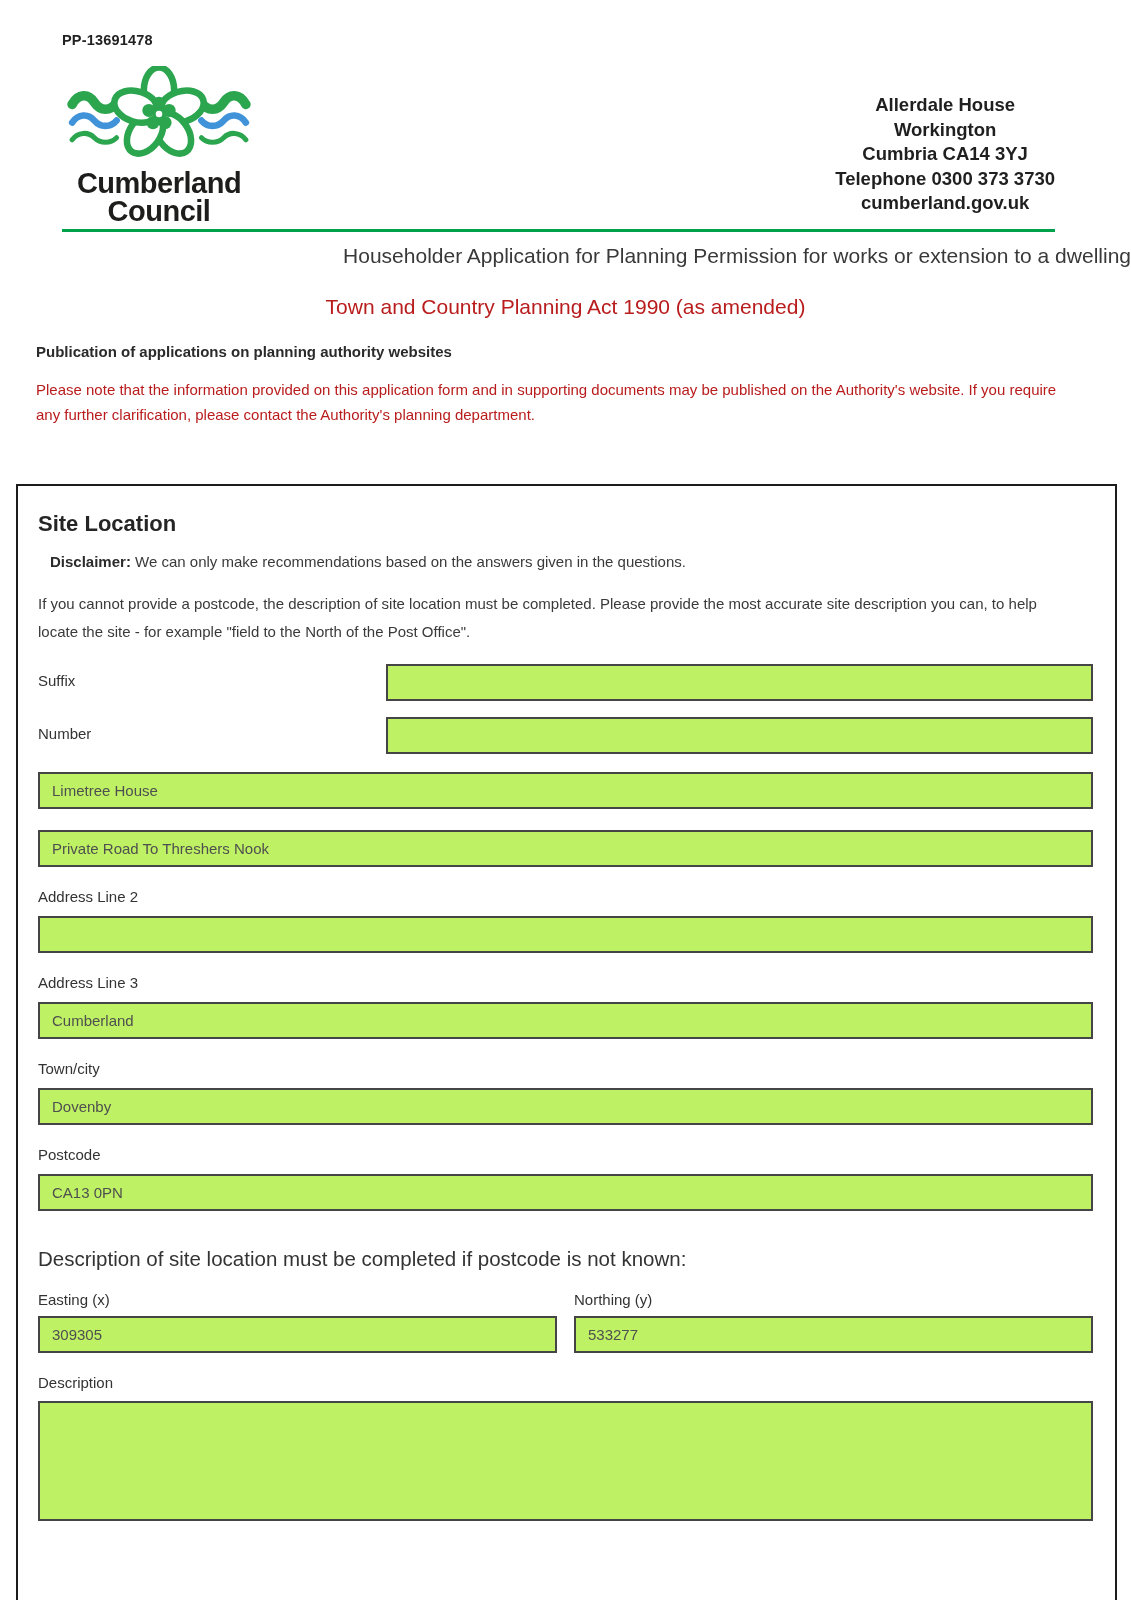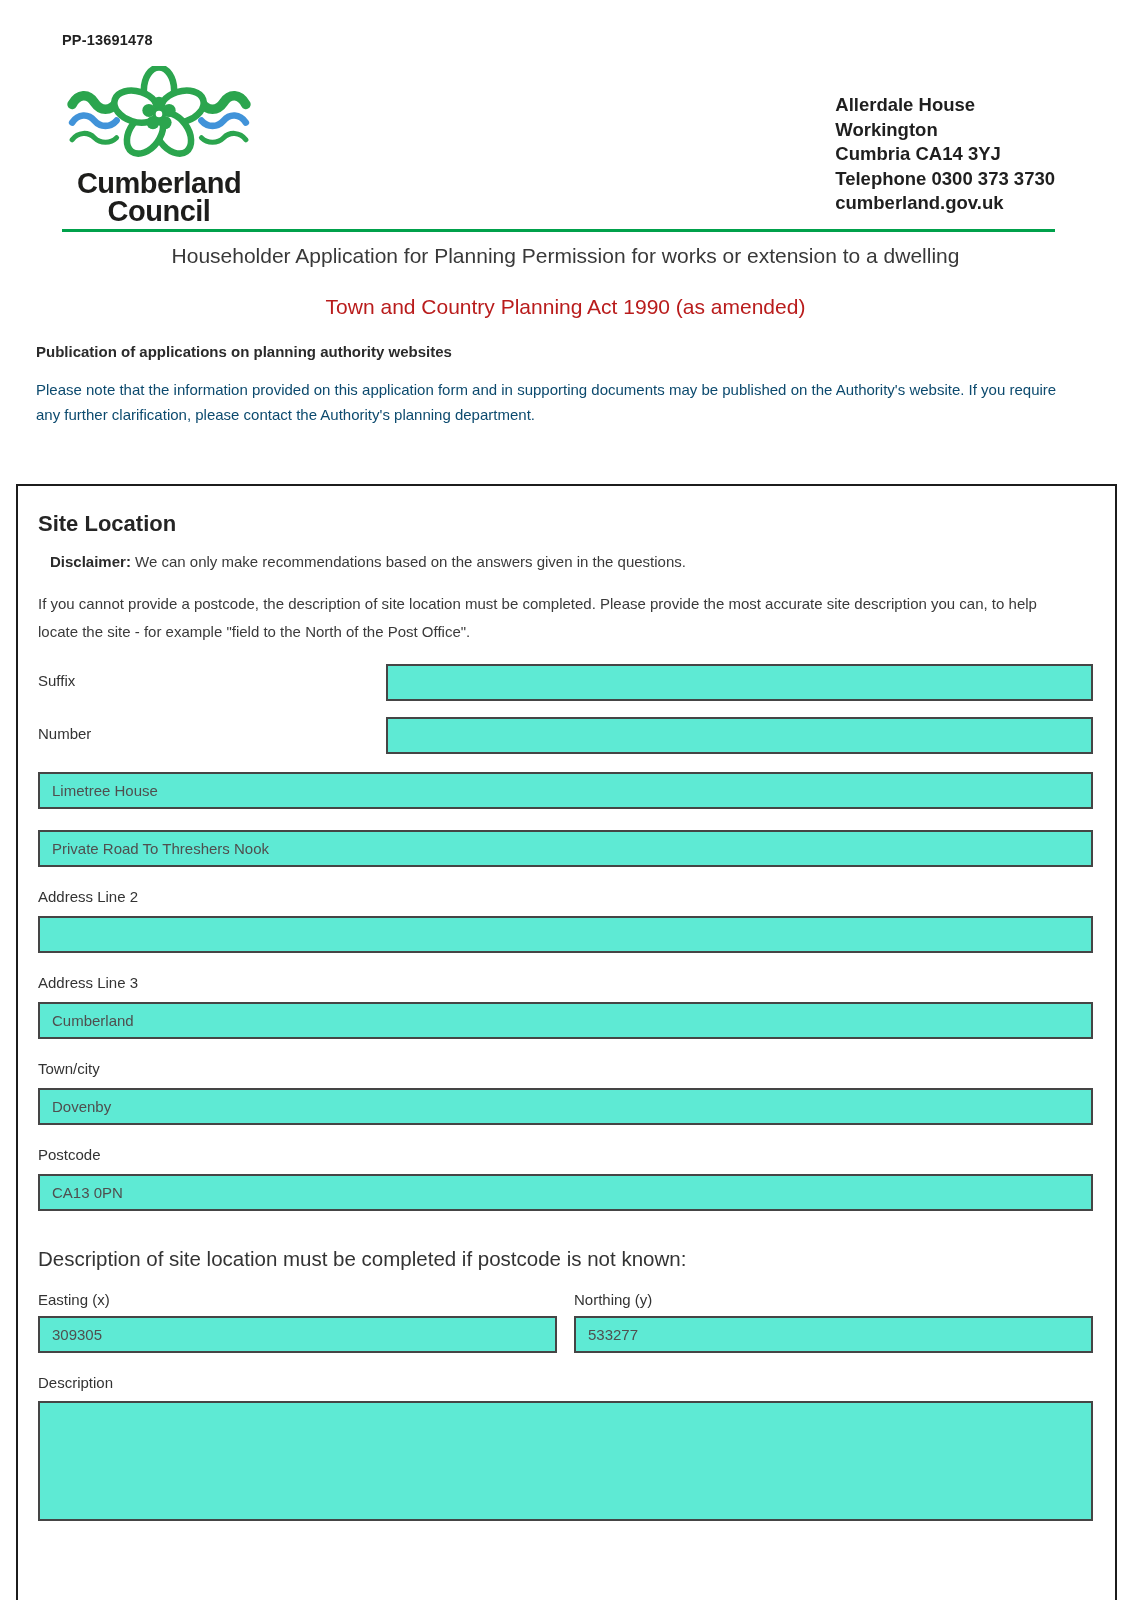--- a/index.html
+++ b/index.html
@@ -10,38 +10,38 @@
     color:#2e2e2e;
   }
   .pp-ref {
     margin:32px 76px 0 62px; text-align:left;
     font-size:14.5px; font-weight:700; color:#222; letter-spacing:.2px;
   }
   .header-row { display:flex; justify-content:space-between; margin:18px 76px 0 66px; }
   .logo-block { width:186px; }
   .logo-block svg { display:block; width:184px; height:101px; margin:0 auto; }
   .brand { text-align:center; font-weight:700; font-size:29px; line-height:28px; color:#1d1d1b; letter-spacing:-.5px; margin-top:2px; }
-  .hdr-address { margin-top:27px; text-align:left; font-weight:700; font-size:18.5px; line-height:24.5px; color:#1f1f1f; }
+  .hdr-address { margin-top:27px; text-align:center; font-weight:700; font-size:18.5px; line-height:24.5px; color:#1f1f1f; }
   .green-rule { height:3px; background:#00A14B; margin:4px 76px 0 62px; }
-  .doc-title { margin-top:12px; text-align:center; font-size:21px; font-weight:400; color:#393939; }
+  .doc-title { margin-top:12px; text-align:right; font-size:21px; font-weight:400; color:#393939; }
   .doc-subtitle { margin-top:27px; text-align:center; font-size:21px; font-weight:400; color:#b91c1c; }
   .pub-heading { margin:24px 36px 0; font-size:15px; font-weight:700; color:#2b2b2b; }
-  .pub-text { margin:18px 0 0 36px; width:1045px; font-size:15px; line-height:24.5px; color:#0c4a6e; }
+  .pub-text { margin:18px 0 0 36px; width:1045px; font-size:15px; line-height:24.5px; color:#b91c1c; }
   .form-box {
     margin:57px 14px 0 16px; width:1101px; height:1153px;
     border:2px solid #1c1c1c; border-bottom:none;
     padding:0 22px 0 20px; overflow:hidden;
   }
   .section-title { margin-top:25px; font-size:22px; font-weight:700; color:#252525; }
   .disclaimer { margin-top:16px; font-size:15px; color:#3a3a3a; }
   .disclaimer b { color:#2b2b2b;margin-left:12px; }
   .intro { margin-top:20px; width:1040px; font-size:15px; line-height:28px; color:#3a3a3a; }
   .flabel { font-size:15px; color:#333; }
   input[type=text], textarea {
-    border:2px solid #454545; background:#5eead4; height:37px;
+    border:2px solid #454545; background:#bef264; height:37px;
     font-family:inherit; font-size:15px; color:#4f4f4f; padding:0 12px;
     display:block; width:100%;
   }
   textarea { height:120px; padding-top:10px; resize:none; }
   .inline-field { display:flex; margin-top:16px; }
   .inline-field.second { margin-top:18px; }
   .inline-field .flabel { width:348px; flex:none; padding-top:8px; }
   .inline-field input { flex:1; width:auto; }
   .stack-field { margin-top:21px; }
   .stack-field.first { margin-top:18px; }

